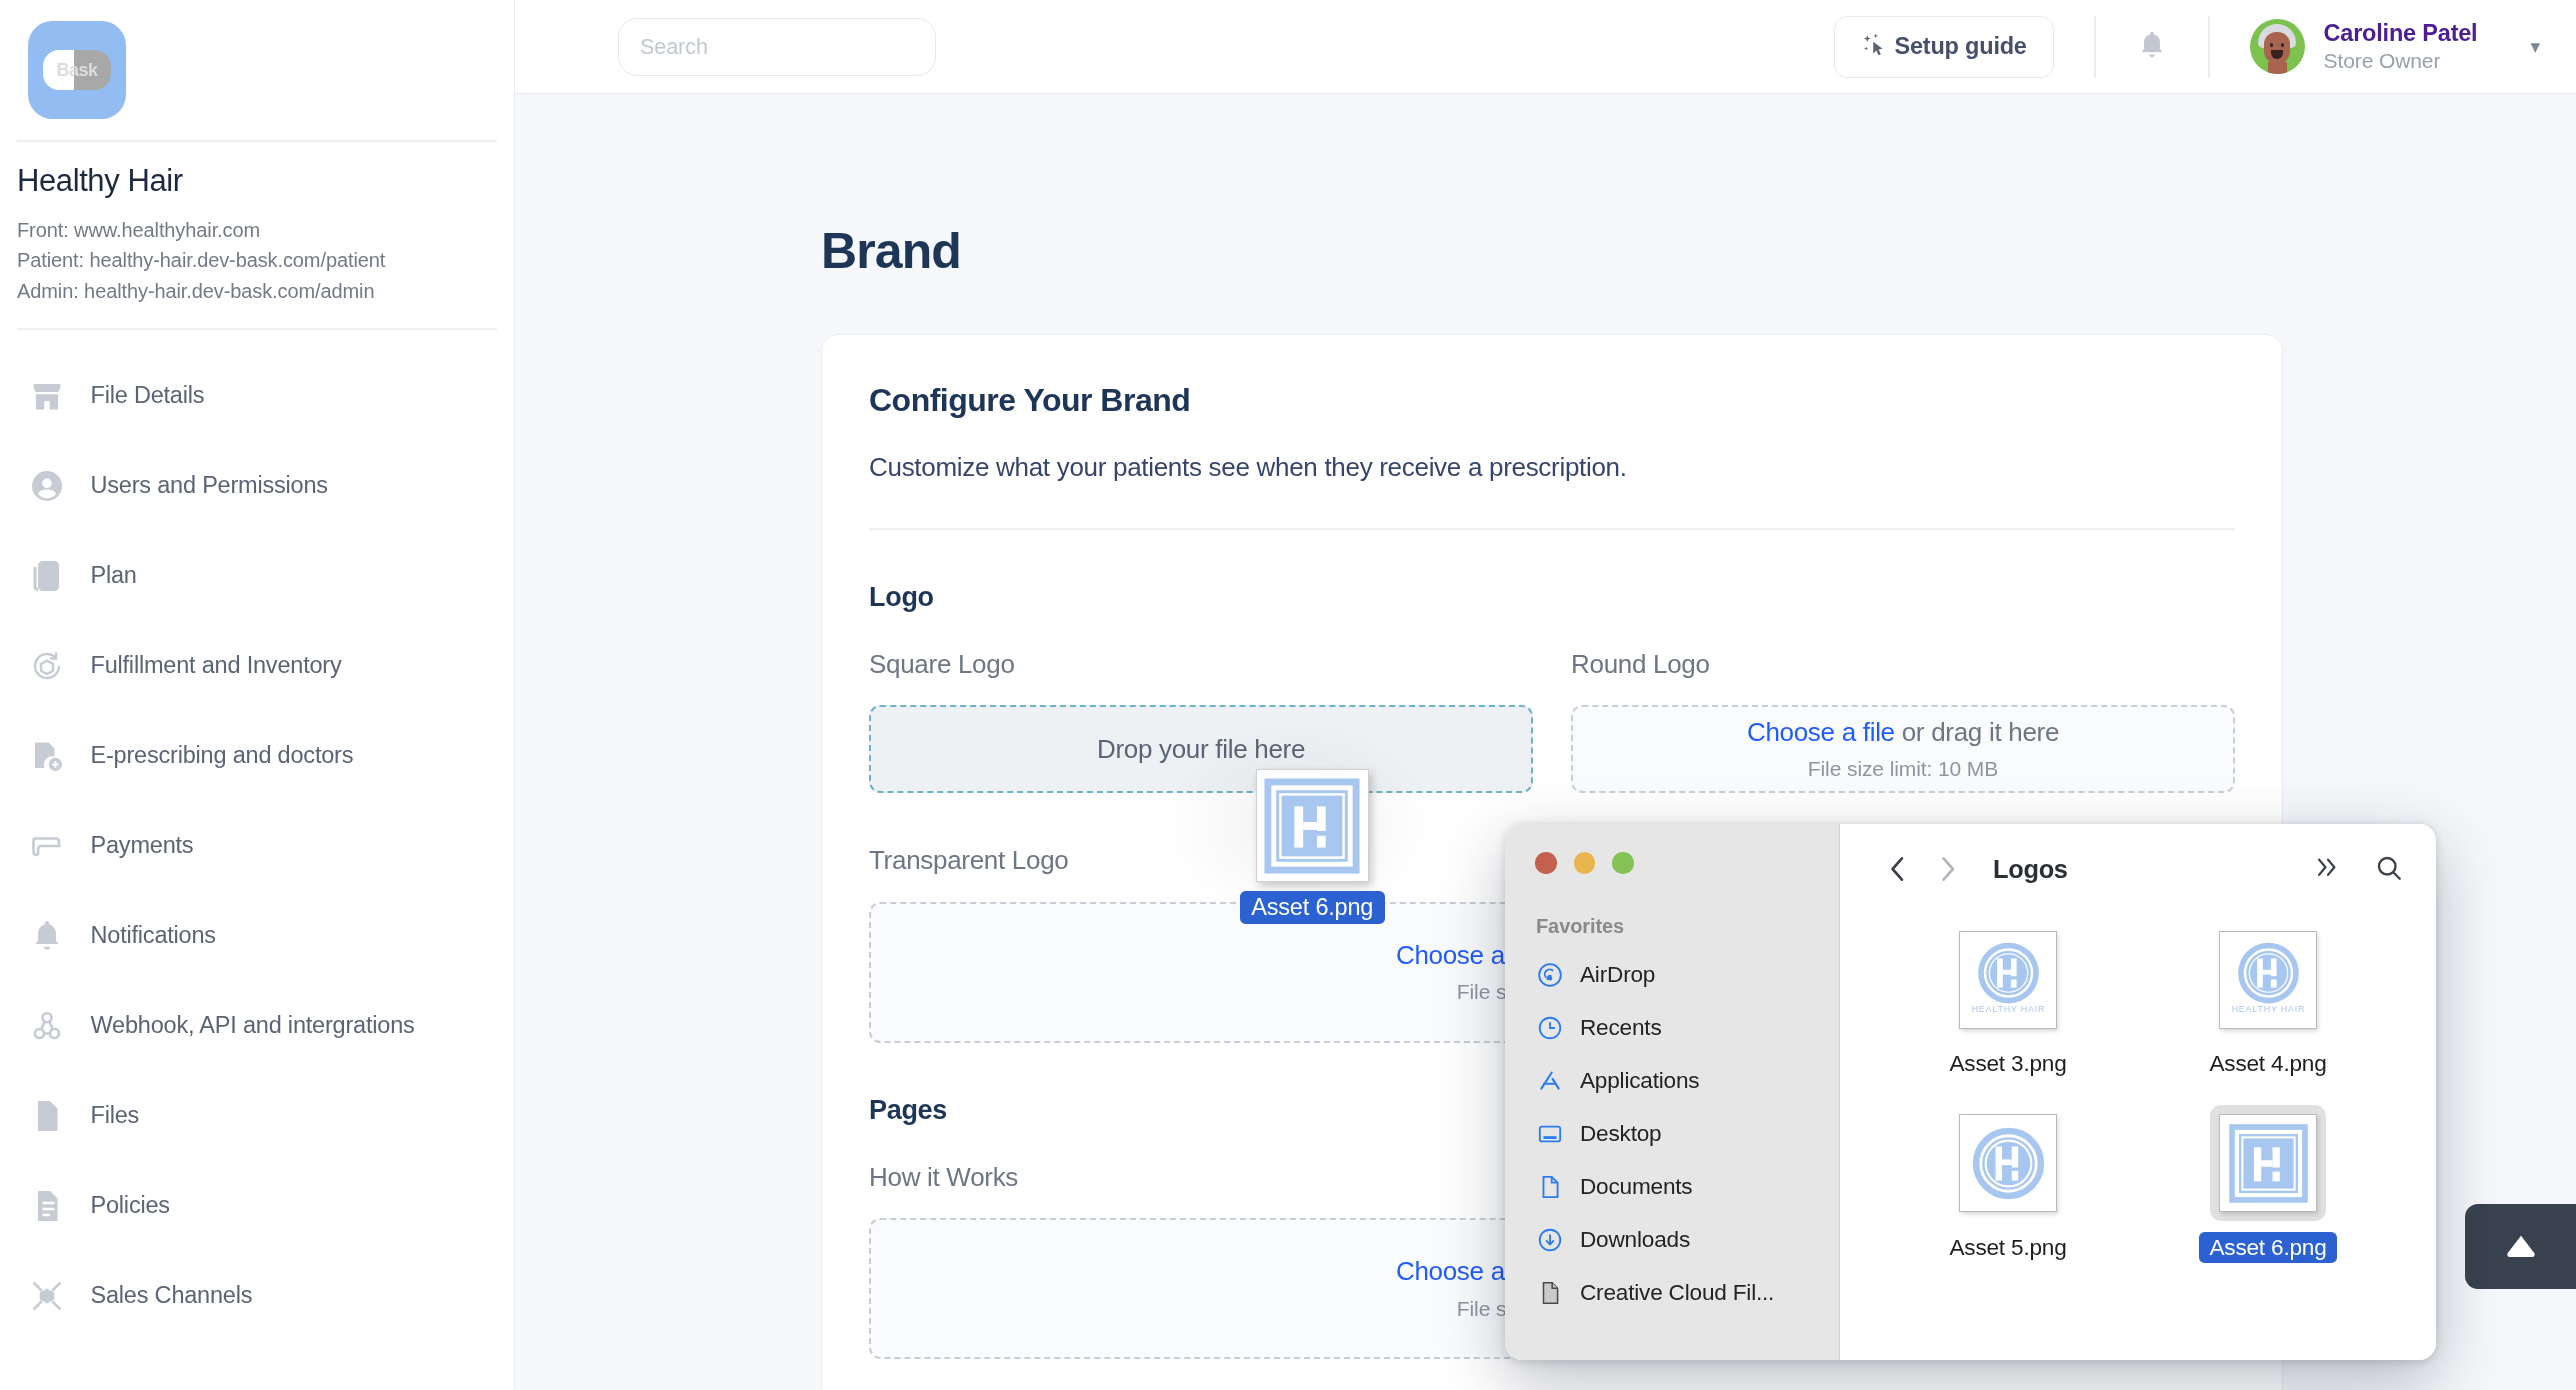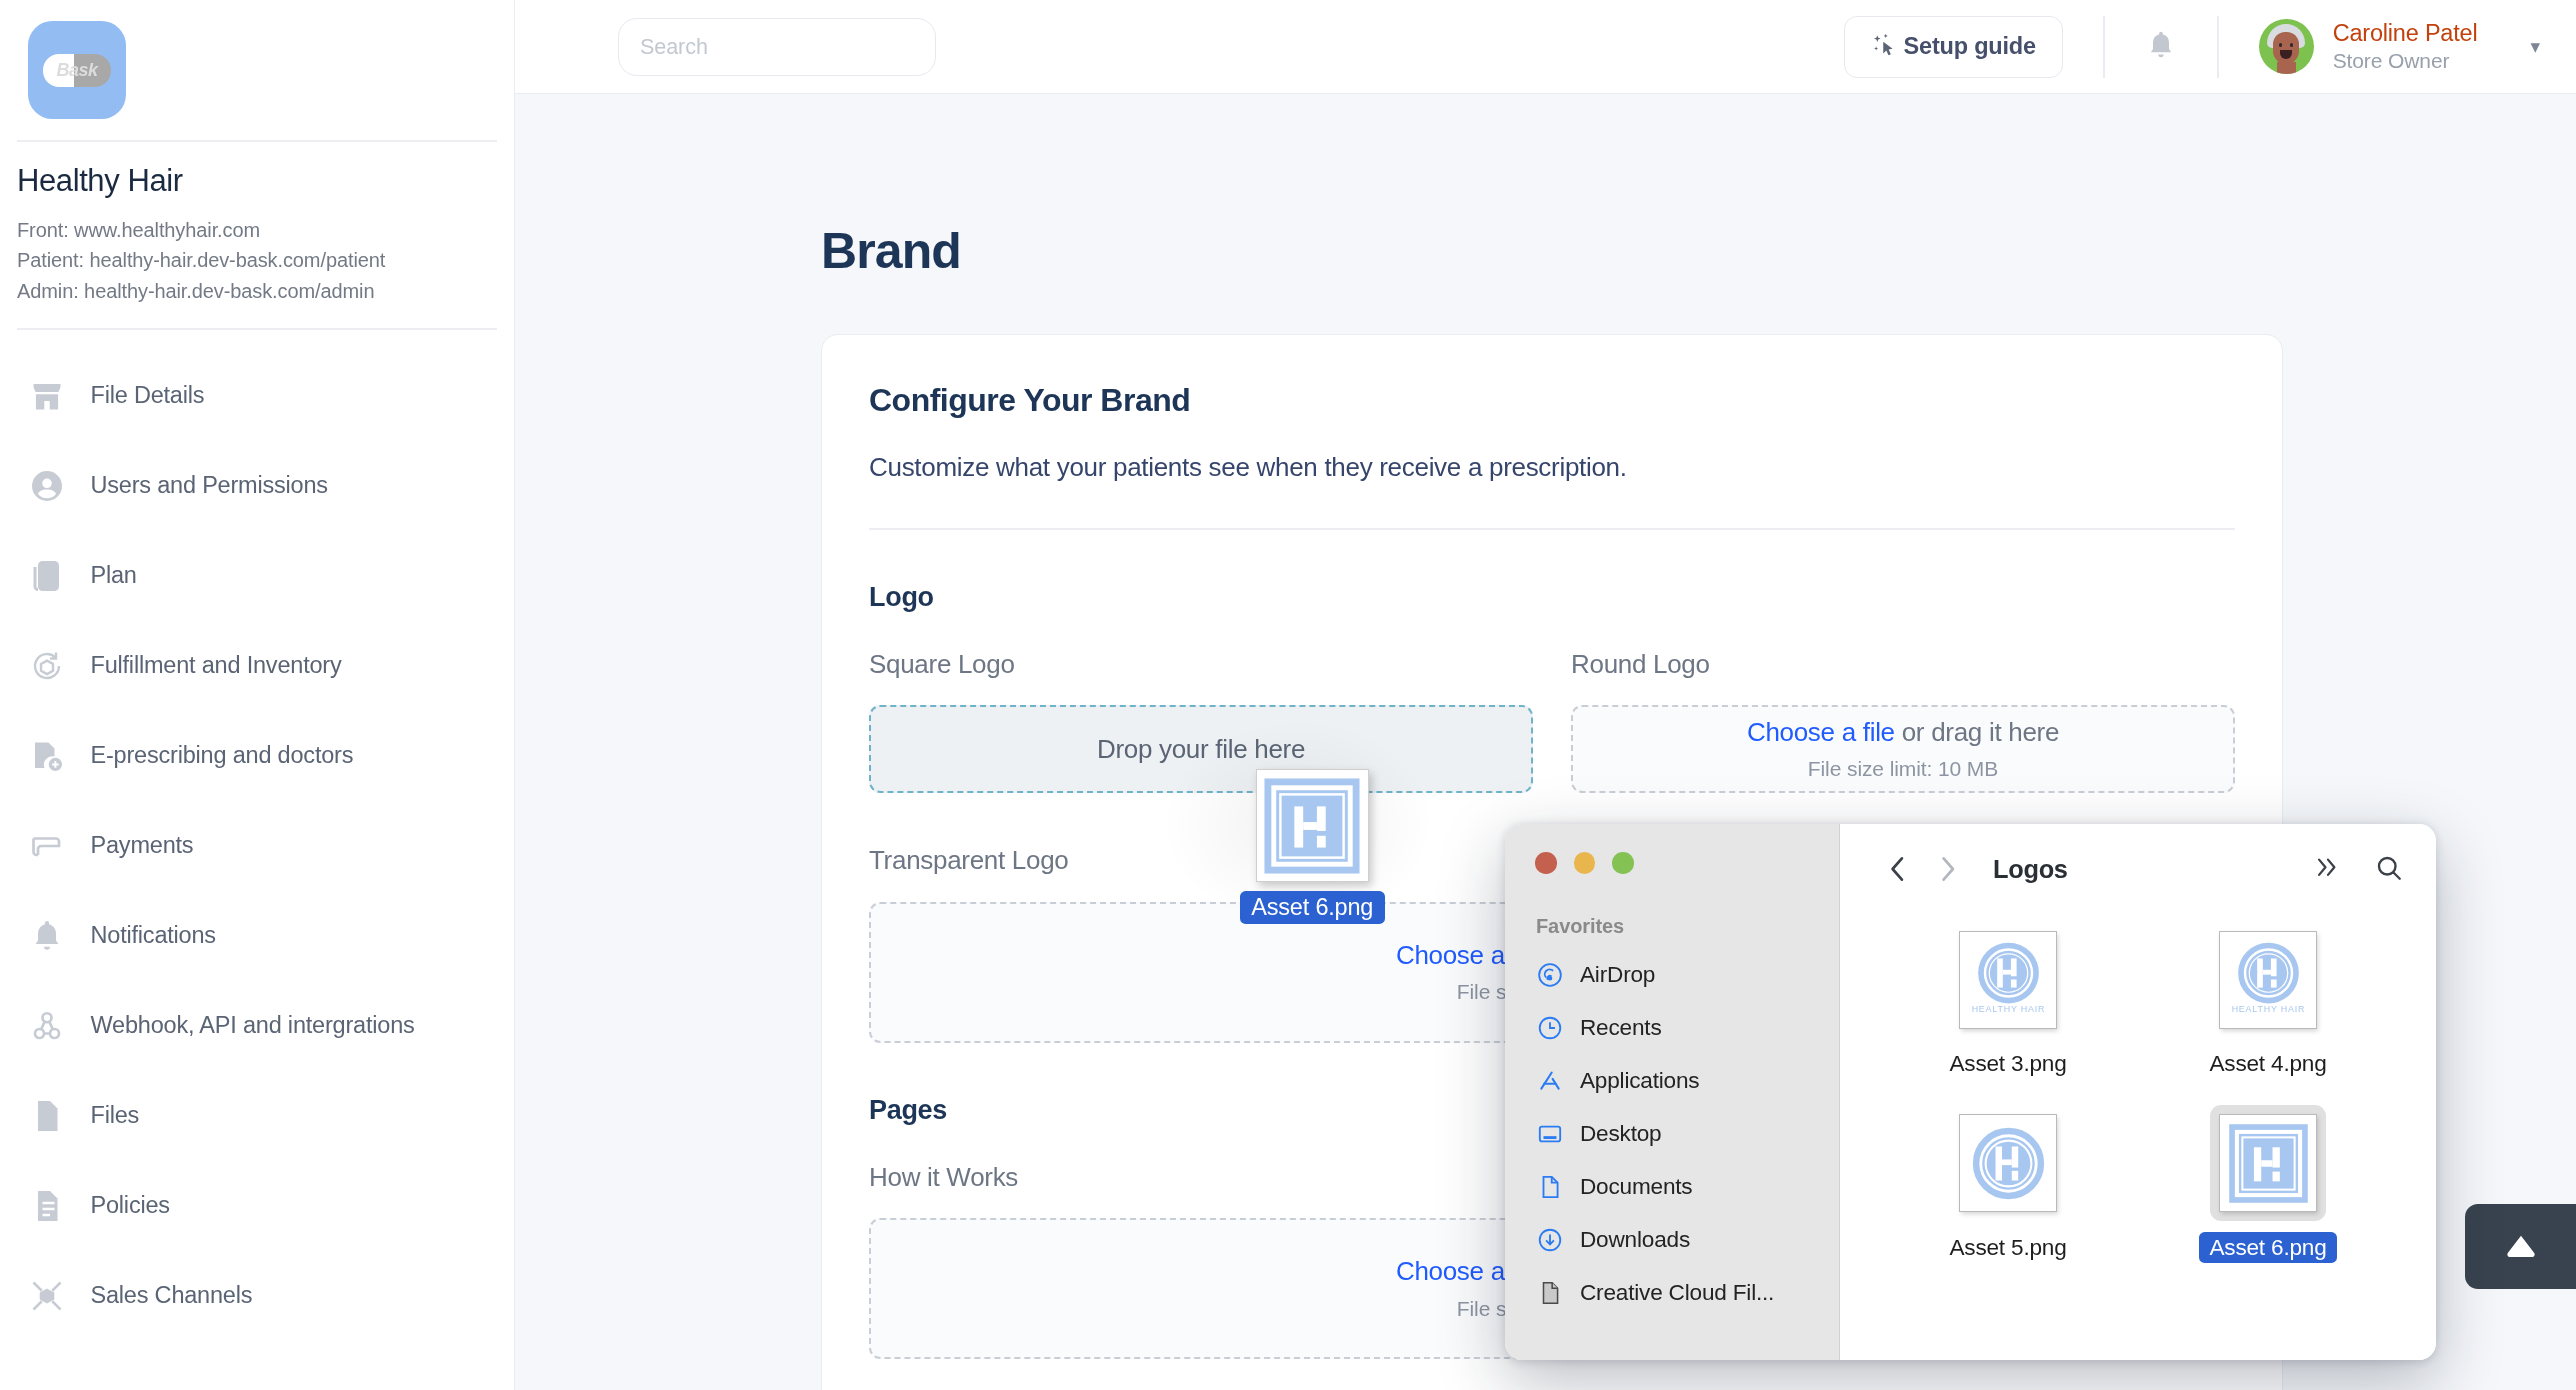--- a/index.html
+++ b/index.html
@@ -21,25 +21,24 @@
     overflow: hidden;
   }
   .brand-logo-wrap { padding: 21px 0 0 28px; }
   .brand-logo {
     width: 98px; height: 98px; border-radius: 24.5px;
     background: #93bdf2;
     display: flex; align-items: center; justify-content: center;
     position: relative;
   }
   .pill {
-    width: 68px; height: 33px; border-radius: 16px;
+    width: 68px; height: 40px; border-radius: 16px;
     background: linear-gradient(90deg, #ffffff 0%, #ffffff 46%, #a8a8a8 46%, #a8a8a8 100%);
     display: flex; align-items: center; justify-content: center;
     position: relative;
-    font-style: italic;
   }
   .pill-text {
     position: absolute; font-size: 18px; font-weight: 600; letter-spacing: -0.5px;
     color: #dcdcdc; left: 50%; top: 50%; transform: translate(-50%,-50%);
     white-space: nowrap;
   }
   .sb-divider { height: 1.9px; background: #eceef2; margin: 21px 17px 0 17px; }
   .store-block { padding: 21px 17px 0 17px; }
   .store-name { font-size: 31px; color: #1b2a41; font-weight: 400; letter-spacing: -0.4px; }
   .store-urls { margin-top: 16px; }
@@ -93,21 +92,21 @@
   .av-hair { position: absolute; left: 8.5px; top: 4.7px; width: 38px; height: 24.5px;
     background: #d8dbe0; border-radius: 21px 21px 5.6px 5.6px; }
   .av-face { position: absolute; left: 14px; top: 13px; width: 26px; height: 32px;
     background: #a8644f; border-radius: 12.2px 12.2px 13px 13px; }
   .av-eye { position: absolute; width: 3.8px; height: 4.7px; background: #2b2b2b; border-radius: 50%; top: 23.5px; }
   .av-eye.l { left: 20px; } .av-eye.r { left: 31px; }
   .av-mouth { position: absolute; left: 21.6px; top: 31px; width: 12.2px; height: 8.5px;
     background: #3a2020; border-radius: 0 0 7.5px 7.5px; }
   .av-neck { position: absolute; left: 18px; top: 43px; width: 19px; height: 13px; background: #a8644f; }
   .user-meta { display: flex; flex-direction: column; gap: 1.9px; }
-  .user-name { font-size: 23.5px; color: #c2410c; font-weight: 400; letter-spacing: -0.2px; }
+  .user-name { font-size: 23.5px; color: #4c1d95; font-weight: 700; letter-spacing: -0.2px; }
   .user-role { font-size: 21px; color: #98a0ac; letter-spacing: -0.1px; }
   .caret { margin-left: 34px; color: #7d8696; font-size: 19px; }
 
   
   .content { position: relative; height: 1297px; padding: 0; }
   .page-title {
     font-size: 50px; color: #1d3557; font-weight: 700;
     letter-spacing: -0.9px; padding: 128px 0 0 306px;
   }
   .card {

